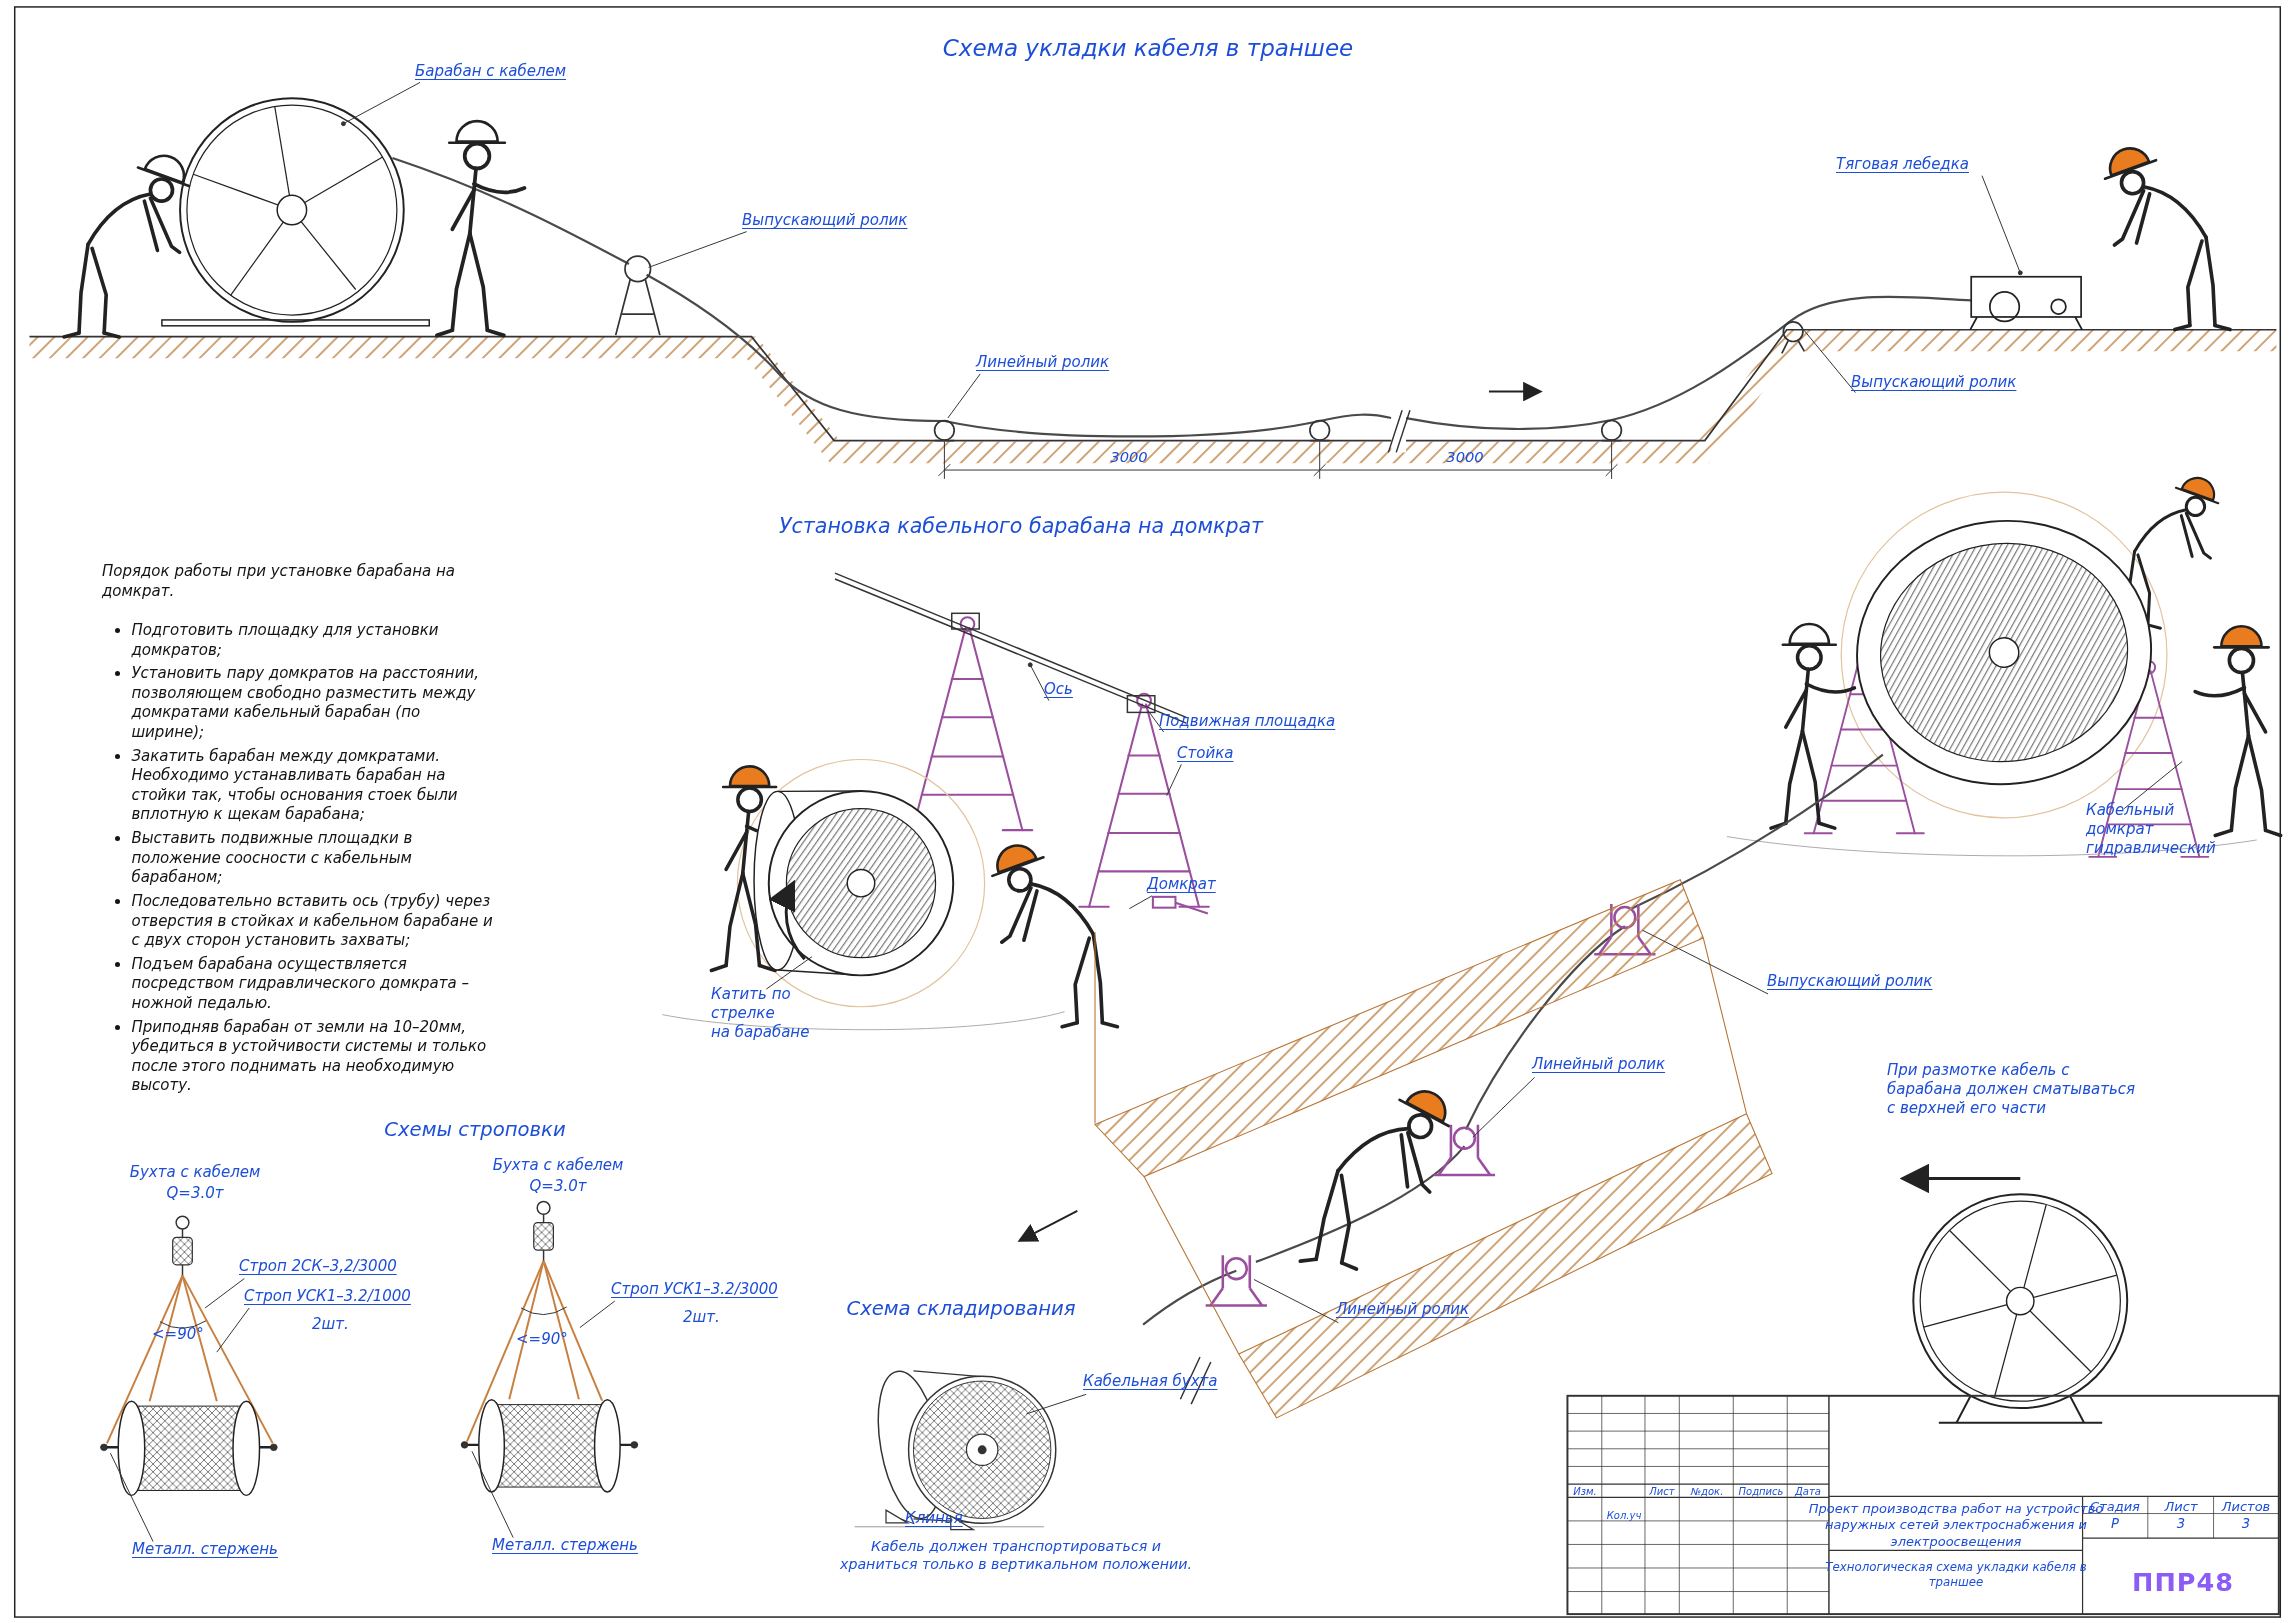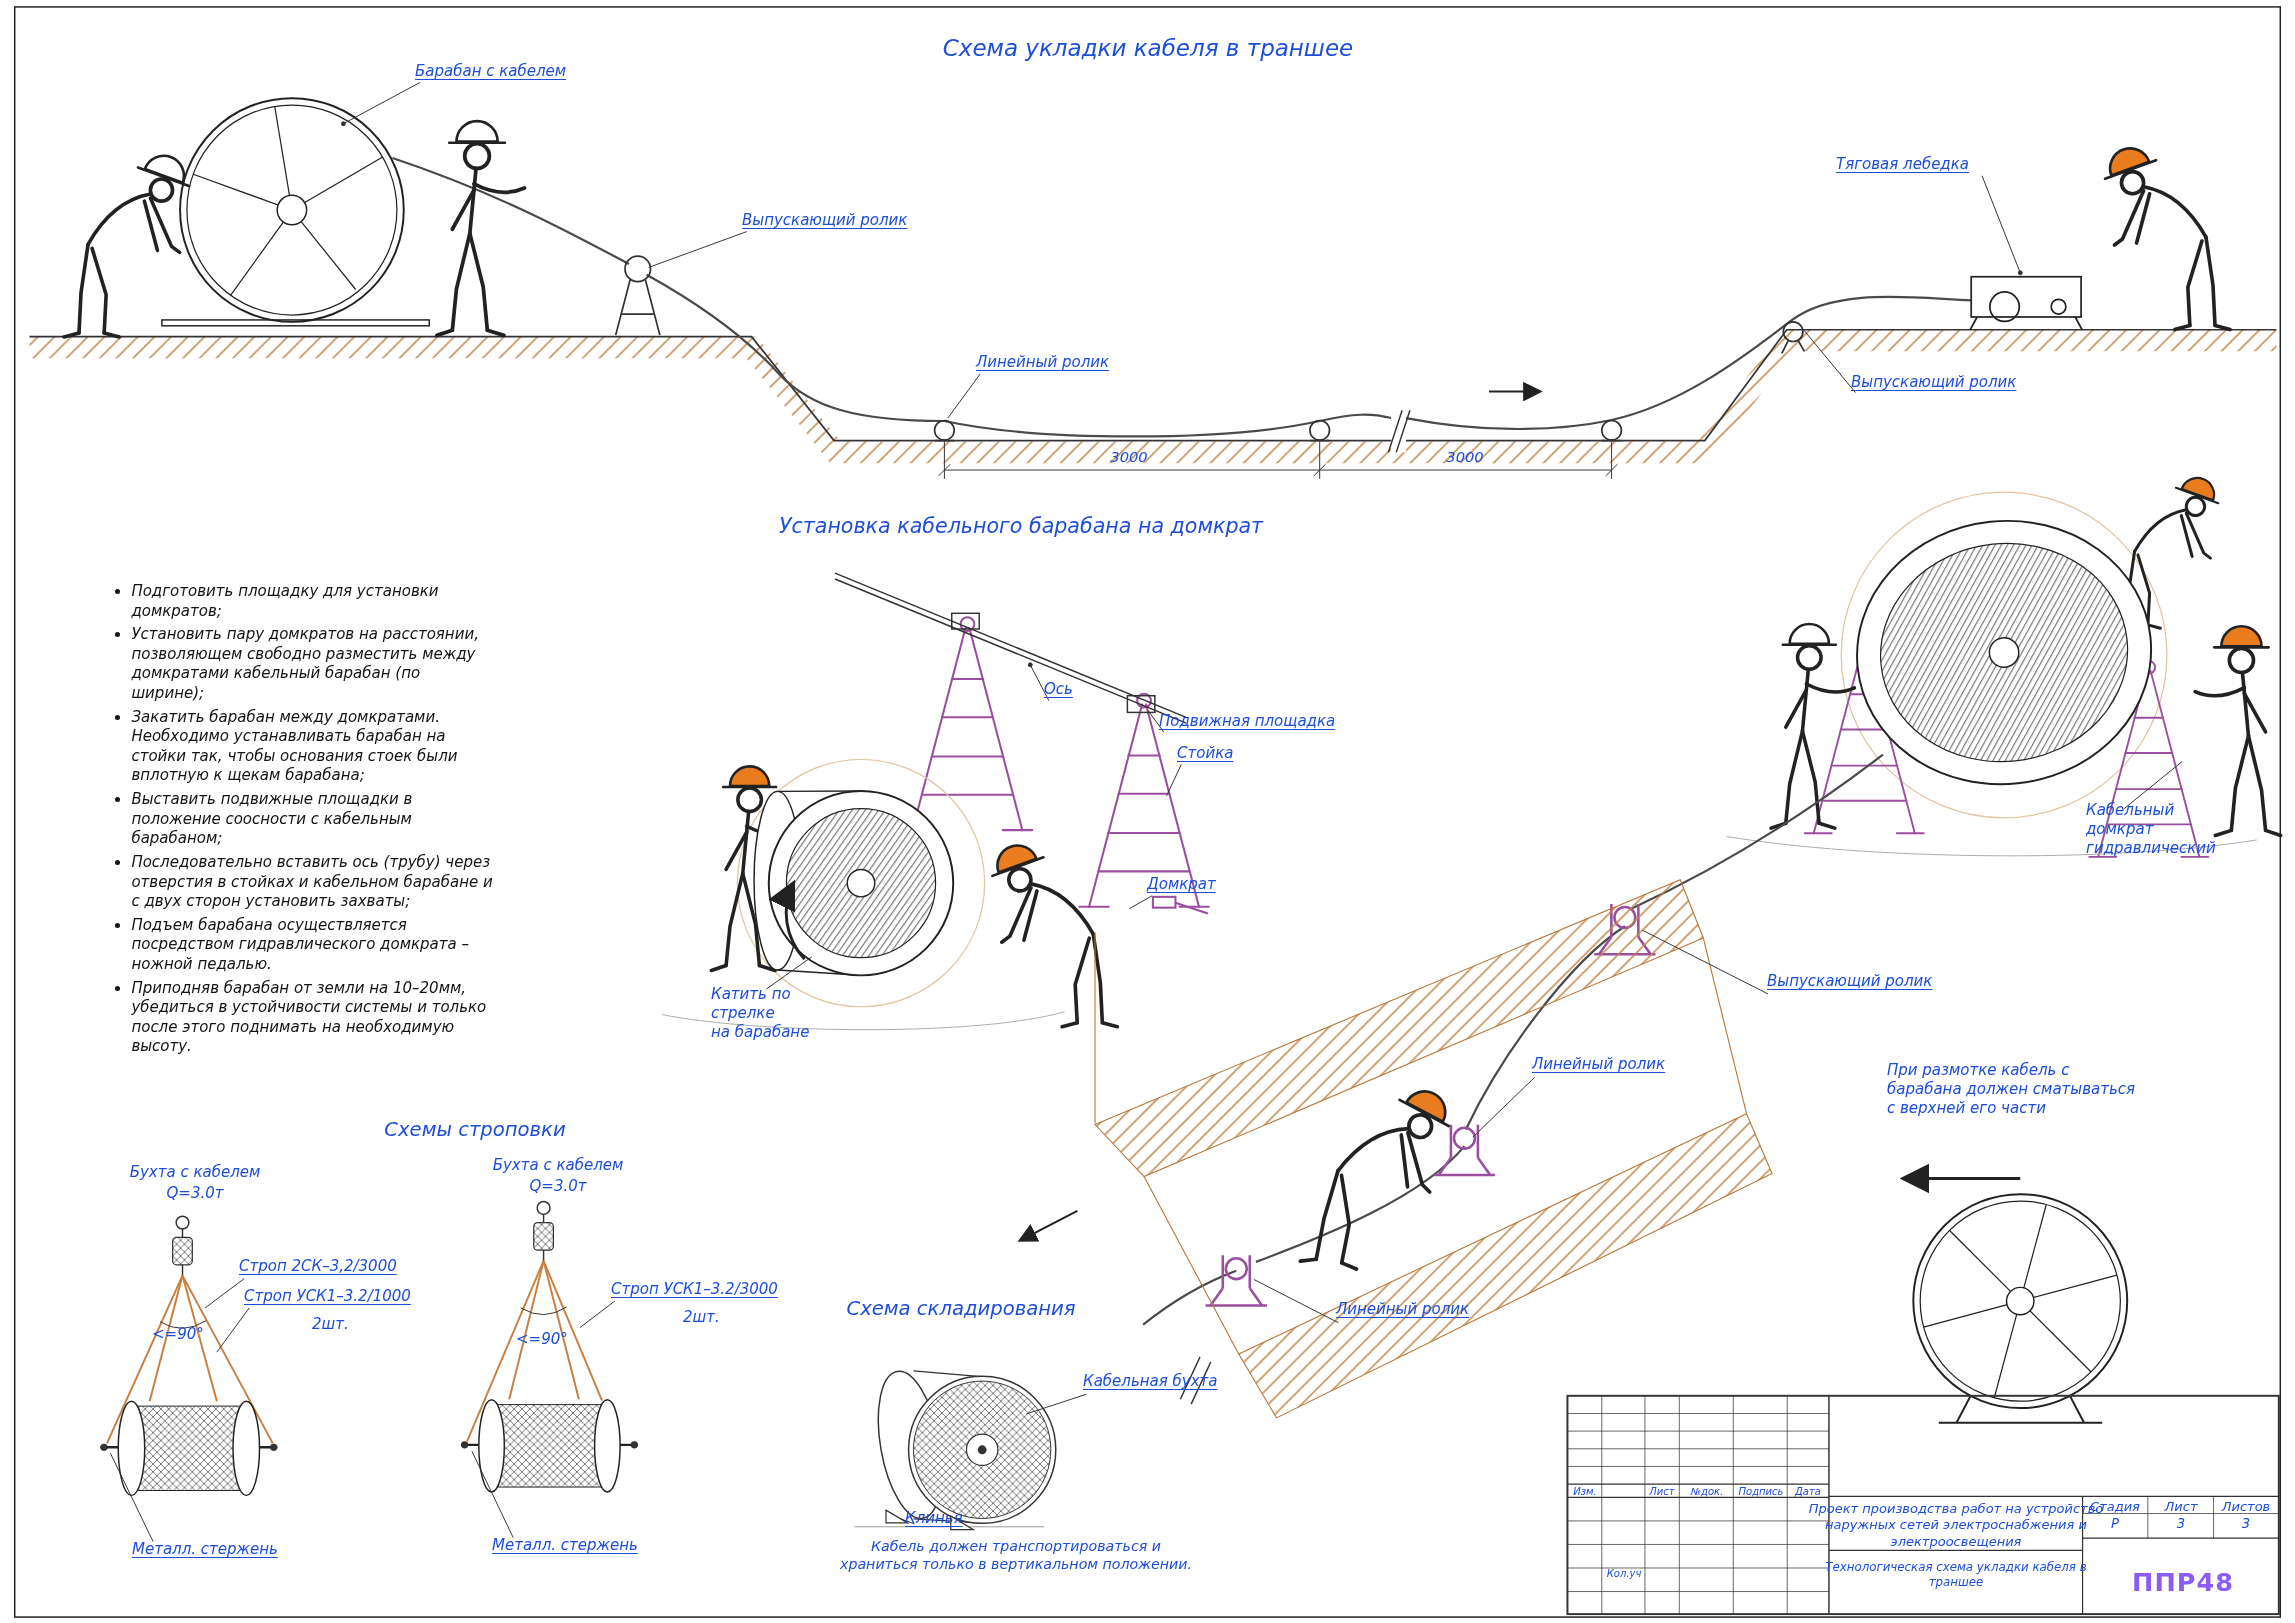--- a/index.html
+++ b/index.html
@@ -358,20 +358,21 @@
 <div class="lbl u" style="left:742px;top:211px">Выпускающий ролик</div>
 <div class="lbl u" style="left:976px;top:353px">Линейный ролик</div>
 <div class="lbl u" style="left:1836px;top:155px">Тяговая лебедка</div>
 <div class="lbl u" style="left:1851px;top:373px">Выпускающий ролик</div>
 <div class="lbl c dim" style="left:1129px;top:448px">3000</div>
 <div class="lbl c dim" style="left:1465px;top:448px">3000</div>
 
 <div class="lbl c t2" style="left:1021px;top:513px">Установка кабельного барабана на домкрат</div>
 
 <div class="proc">
+  <div>Порядок работы при установке барабана на домкрат.</div>
   <ul>
     <li>Подготовить площадку для установки домкратов;</li>
     <li>Установить пару домкратов на расстоянии, позволяющем свободно разместить между домкратами кабельный барабан (по ширине);</li>
     <li>Закатить барабан между домкратами. Необходимо устанавливать барабан на стойки так, чтобы основания стоек были вплотную к щекам барабана;</li>
     <li>Выставить подвижные площадки в положение соосности с кабельным барабаном;</li>
     <li>Последовательно вставить ось (трубу) через отверстия в стойках и кабельном барабане и с двух сторон установить захваты;</li>
     <li>Подъем барабана осуществляется посредством гидравлического домкрата – ножной педалью.</li>
     <li>Приподняв барабан от земли на 10–20мм, убедиться в устойчивости системы и только после этого поднимать на необходимую высоту.</li>
   </ul>
 </div>
@@ -409,21 +410,21 @@
 <div class="lbl" style="left:516px;top:1330px">&lt;=90°</div>
 <div class="lbl u" style="left:492px;top:1536px">Металл. стержень</div>
 
 <div class="lbl c t3" style="left:961px;top:1296px">Схема складирования</div>
 <div class="lbl u" style="left:1083px;top:1372px">Кабельная бухта</div>
 <div class="lbl u" style="left:905px;top:1509px">Клинья</div>
 <div class="lbl c" style="left:1016px;top:1537px;font-size:14.2px">Кабель должен транспортироваться и
 храниться только в вертикальном положении.</div>
 
 <div class="lbl c tb" style="left:1585px;top:1486px">Изм.</div>
-<div class="lbl c tb" style="left:1624px;top:1568px">Кол.уч</div>
+<div class="lbl c tb" style="left:1624px;top:1510px">Кол.уч</div>
 <div class="lbl c tb" style="left:1662px;top:1486px">Лист</div>
 <div class="lbl c tb" style="left:1707px;top:1486px">№док.</div>
 <div class="lbl c tb" style="left:1761px;top:1486px">Подпись</div>
 <div class="lbl c tb" style="left:1808px;top:1486px">Дата</div>
 
 <div class="lbl c tb2" style="left:1956px;top:1501px">Проект производства работ на устройство
 наружных сетей электроснабжения и
 электроосвещения</div>
 <div class="lbl c tb2" style="left:2115px;top:1499px">Стадия</div>
 <div class="lbl c tb2" style="left:2181px;top:1499px">Лист</div>

